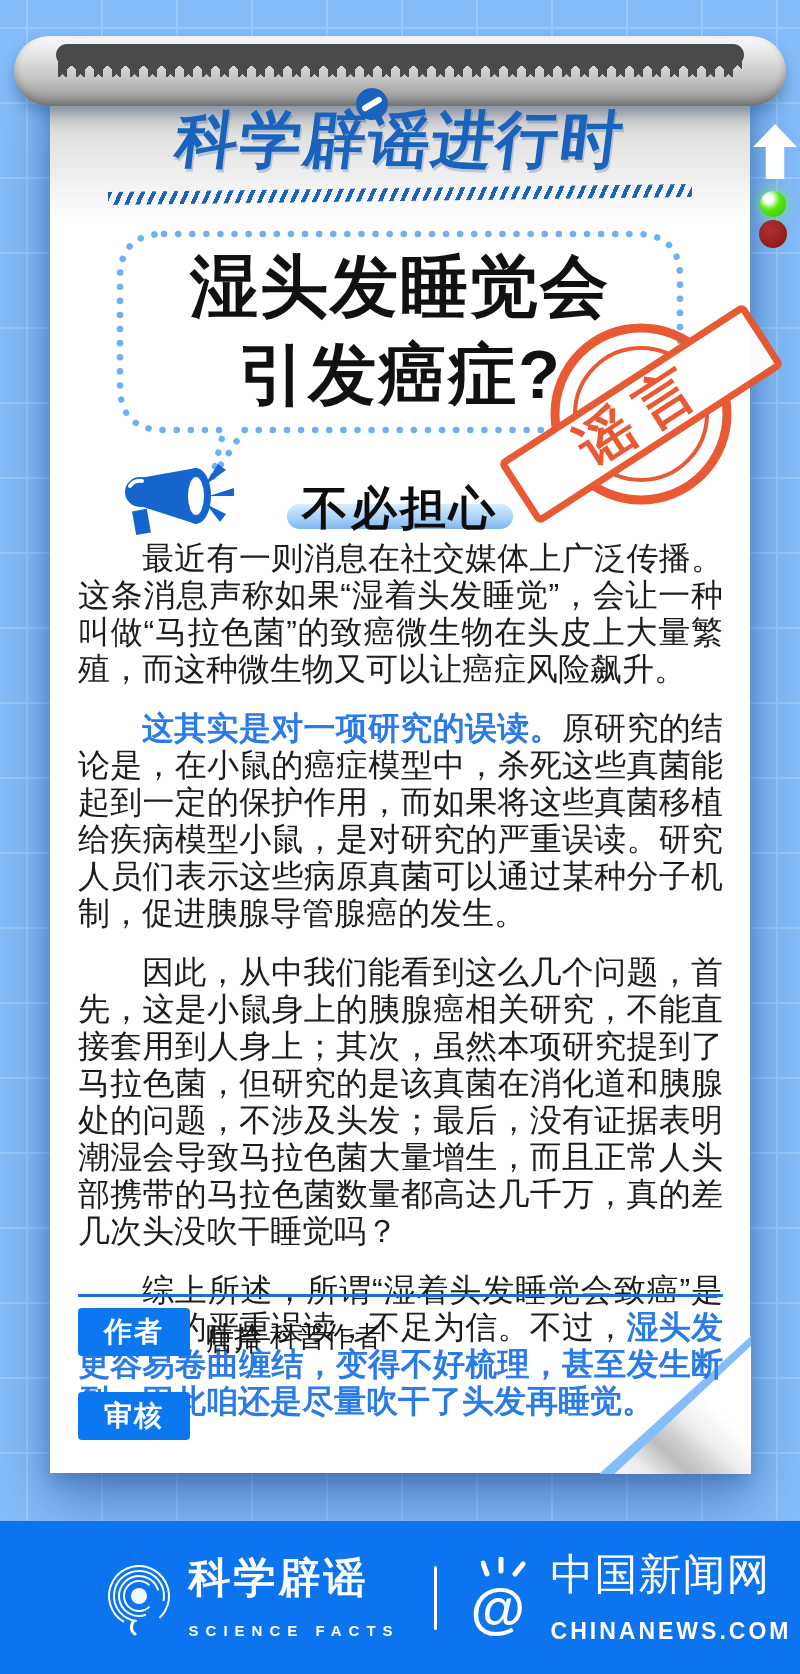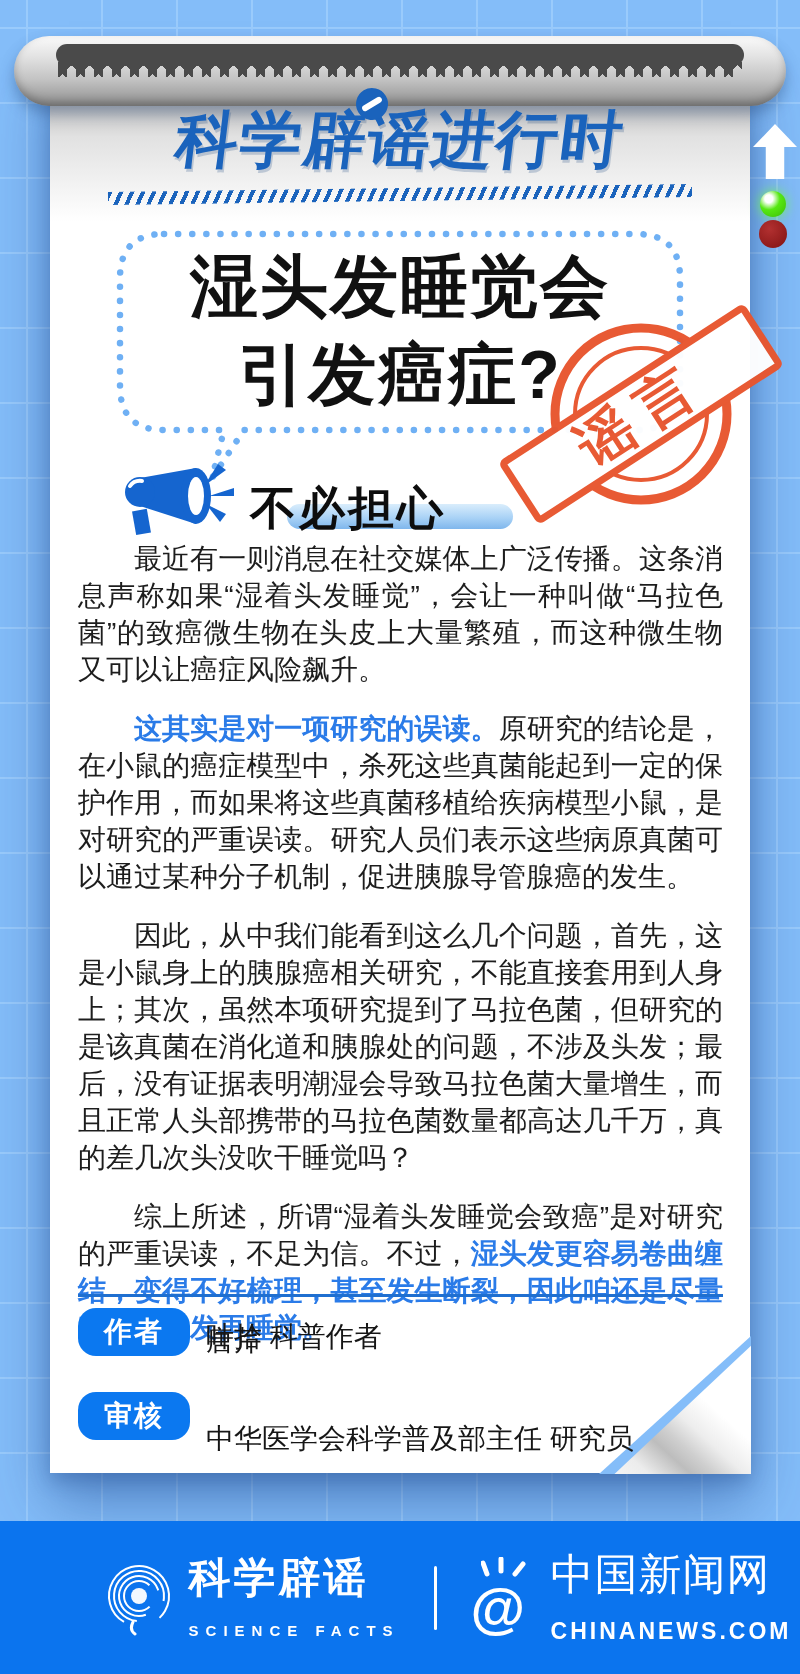--- a/index.html
+++ b/index.html
@@ -109,34 +109,34 @@
     font-size:68px;font-weight:900;color:#111;letter-spacing:2px;white-space:nowrap;
   }
   .stamp-svg{position:absolute;left:546px;top:318px;overflow:visible;}
   
   .megaphone{position:absolute;left:116px;top:458px;}
   .verdict-pill{
     position:absolute;left:287px;top:504px;width:226px;height:25px;border-radius:13px;
     background:linear-gradient(180deg,#d9edfc,#a9d2f6 55%,#7fb6ec);
   }
   .verdict-text{
-    position:absolute;left:250px;top:478px;width:300px;text-align:left;
+    position:absolute;left:250px;top:478px;width:300px;text-align:center;
     font-size:46px;font-weight:bold;color:#0d0d0d;letter-spacing:3px;white-space:nowrap;
   }
   
   .article{
     position:absolute;left:78px;top:540px;width:645px;
-    font-size:28px;line-height:37px;color:#1d1d1d;text-align:justify;
+    font-size:32px;line-height:37px;color:#1d1d1d;text-align:justify;
   }
   .article p{margin:0 0 22px 0;text-indent:2em;}
   .hl{color:#2a7be8;font-weight:bold;}
   .divider{position:absolute;left:78px;top:1294px;width:645px;height:3px;background:#1f6fd0;}
   
   .credit-btn{
-    position:absolute;left:78px;width:112px;height:48px;border-radius:18px;background:#0b78f0;
+    position:absolute;left:78px;width:112px;height:48px;border-radius:4px;background:#0b78f0;
     color:#fff;font-size:28px;font-weight:bold;display:flex;align-items:center;justify-content:center;
     letter-spacing:2px;
   }
   .credit-btn.author{top:1308px;}
   .credit-btn.reviewer{top:1392px;}
   .credit-val{position:absolute;left:206px;font-size:28px;color:#161616;}
   .credit-val.author{top:1318px;}
   .credit-val.rev1{top:1322px;}
   .credit-val.rev2{top:1420px;}
 </style>
@@ -201,21 +201,20 @@
     <p>因此，从中我们能看到这么几个问题，首先，这是小鼠身上的胰腺癌相关研究，不能直接套用到人身上；其次，虽然本项研究提到了马拉色菌，但研究的是该真菌在消化道和胰腺处的问题，不涉及头发；最后，没有证据表明潮湿会导致马拉色菌大量增生，而且正常人头部携带的马拉色菌数量都高达几千万，真的差几次头没吹干睡觉吗？</p>
     <p><span>综上所述，所谓“湿着头发睡觉会致癌”是对研究的严重误读，不足为信。不过，</span><span class="hl">湿头发更容易卷曲缠结，变得不好梳理，甚至发生断裂，因此咱还是尽量吹干了头发再睡觉。</span></p>
   </div>
 
   <div class="divider"></div>
 
   <div class="credit-btn author">作者</div>
   <div class="credit-val author">叶拾 科普作者</div>
   <div class="credit-btn reviewer">审核</div>
   <div class="credit-val rev1">唐芹</div>
-  <div class="credit-val rev2">中华医学会科学普及部主任 研究员</div>
 
   <div class="footer">
     <div class="logo-group">
       <svg width="72" height="76" viewBox="0 0 72 76">
         <g fill="none" stroke="#ffffff">
           <circle cx="36" cy="36" r="30" stroke-width="2" stroke-dasharray="150 40" transform="rotate(120 36 36)"></circle>
           <circle cx="36" cy="36" r="25" stroke-width="2" stroke-dasharray="120 38" transform="rotate(95 36 36)"></circle>
           <circle cx="36" cy="36" r="20" stroke-width="2" stroke-dasharray="95 32" transform="rotate(70 36 36)"></circle>
           <circle cx="36" cy="36" r="15" stroke-width="2" stroke-dasharray="70 26" transform="rotate(45 36 36)"></circle>
           <path d="M 30 62 Q 26 70 32 74" stroke-width="3" stroke-linecap="round"></path>

